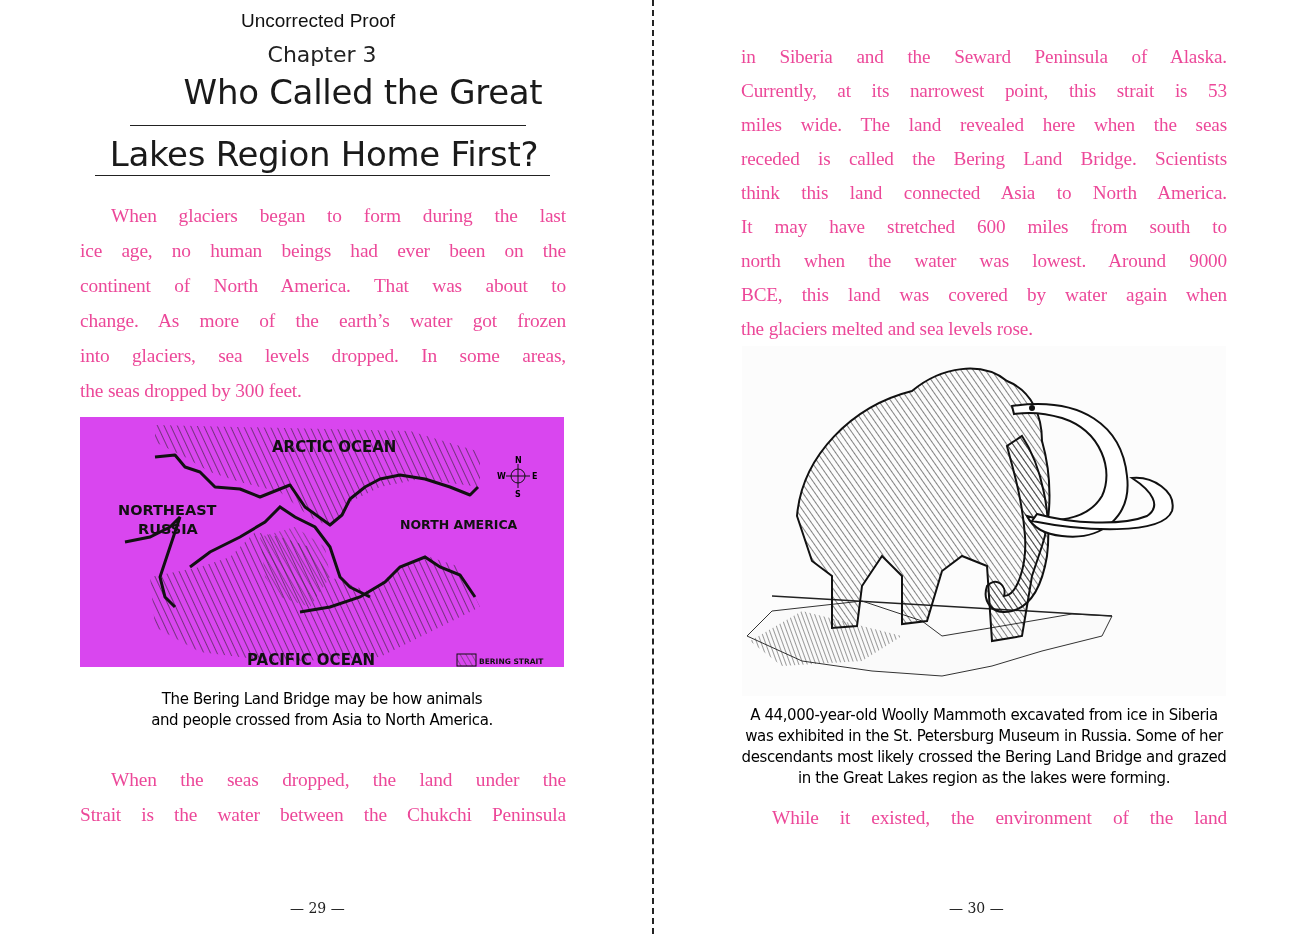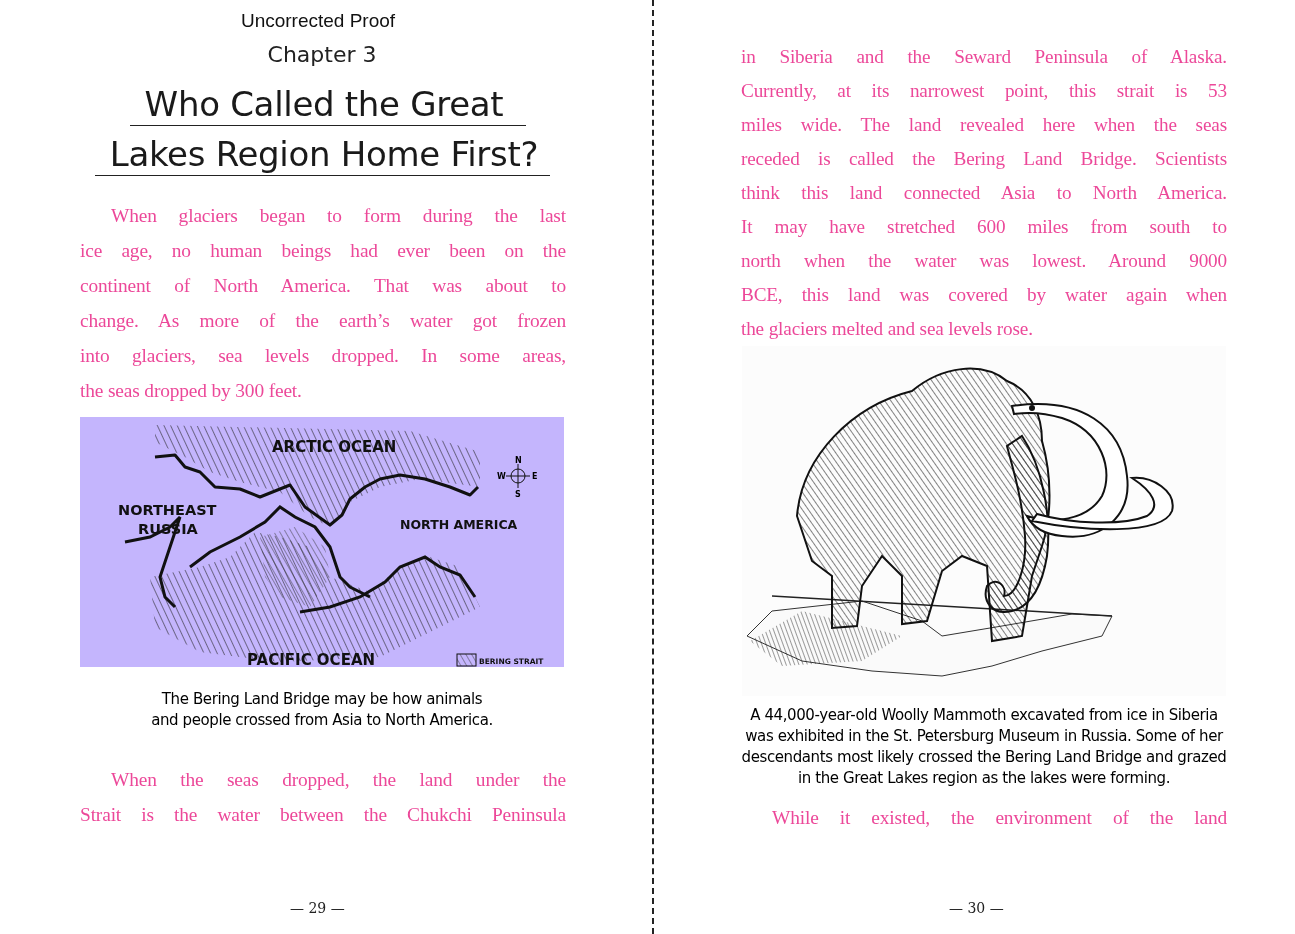--- a/index.html
+++ b/index.html
@@ -12,39 +12,39 @@
   .divider { position: absolute; left: 652px; top: 0; width: 0; height: 934px;
              border-left: 2px dashed #222; }
 
   .proof-label { position: absolute; top: 10px; left: 0; width: 636px; text-align: center;
                  font-family: "Liberation Sans", sans-serif; font-size: 19px; color: #111; }
   .chapter { position: absolute; top: 42px; left: 0; width: 644px; text-align: center;
              font-family: "DejaVu Sans", sans-serif; font-size: 22px; color: #222; }
   .title { position: absolute; left: 0; width: 648px; text-align: center;
            font-family: "DejaVu Sans", sans-serif; font-size: 34px; color: #1a1a1a;
            letter-spacing: -0.3px; }
-  .title-line1 { top: 84px; }
+  .title-line1 { top: 72px; margin-left: 39px; }
   .title-line2 { top: 134px; }
   .title-rule { position: absolute; height: 0; border-top: 1.5px solid #222; }
   .rule1 { top: 125px; left: 130px; width: 396px; }
   .rule2 { top: 175px; left: 95px; width: 455px; }
 
   .body-text { position: absolute; font-family: Liberation Serif, serif;
                font-size: 19.4px; line-height: 35px; color: #ec4899; text-align: justify;
                letter-spacing: -0.15px; }
   .body-text .line { display: block; white-space: nowrap; text-align-last: justify; }
   .body-text .line.last { text-align-last: left; }
   .body-text .line.indent { padding-left: 31px; }
 
   .lp1 { left: 80px; top: 198px; width: 486px; }
   .lp2 { left: 80px; top: 762px; width: 486px; }
   .rp1 { left: 741px; top: 40px;  width: 486px; font-size: 19.2px; line-height: 34px; }
   .rp2 { left: 741px; top: 800px; width: 486px; }
 
-  .figure { position: absolute; background: #c4b5fd; }
+  .figure { position: absolute; background: #d946ef; }
   .map-fig { left: 80px; top: 417px; width: 484px; height: 250px; }
   .mammoth-fig { left: 742px; top: 346px; width: 484px; height: 350px; background: #fcfcfc; }
 
   .caption { position: absolute; text-align: center; font-family: "DejaVu Sans", sans-serif;
              color: #000000; letter-spacing: -0.4px; }
   .map-caption { left: 80px; top: 689px; width: 484px; font-size: 15px; line-height: 21px; }
   .mammoth-caption { left: 738px; top: 705px; width: 492px; font-size: 15px; line-height: 21px; }
 
   .folio { position: absolute; top: 900px; font-family: "DejaVu Serif", serif;
            font-size: 14px; color: #222; }

